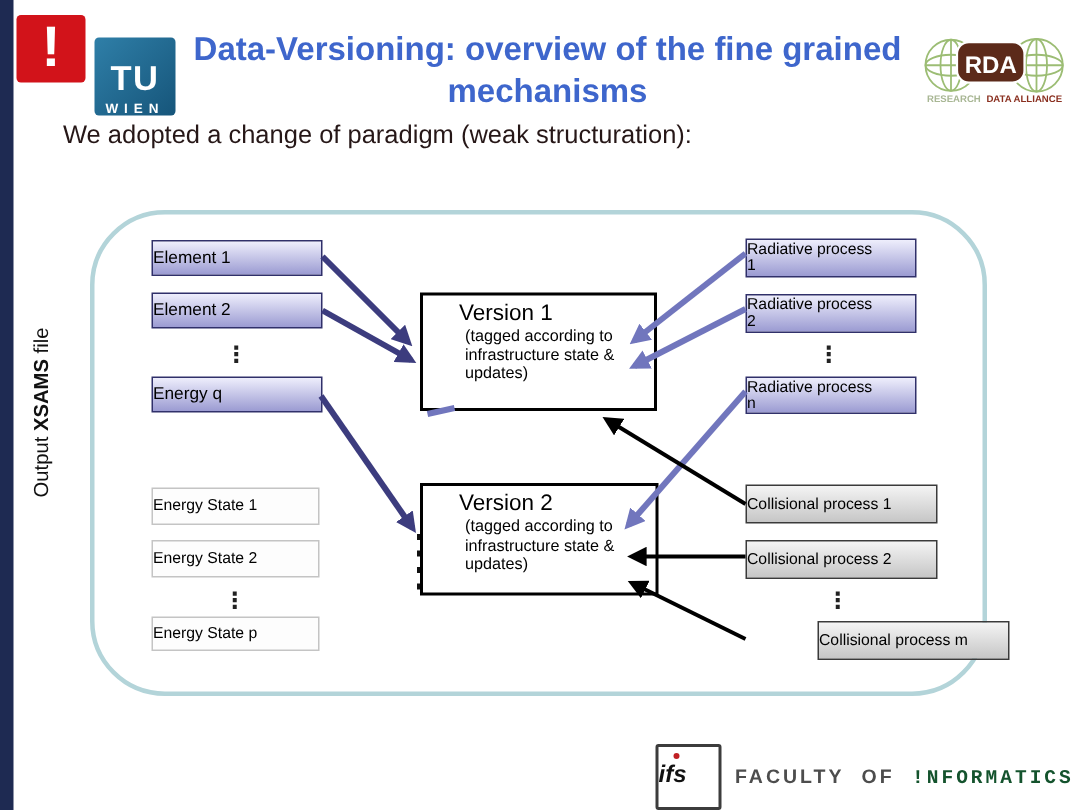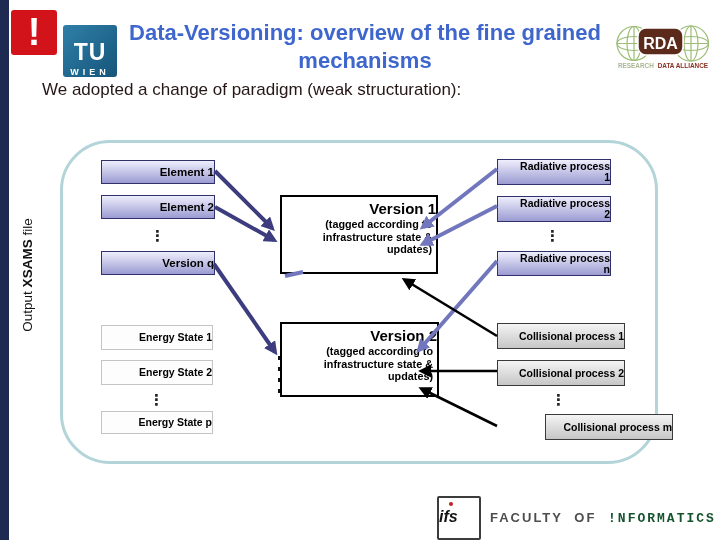--- a/index.html
+++ b/index.html
@@ -19,21 +19,21 @@
   .rda{position:absolute;left:613px;top:20px;z-index:4;}
   .subtitle{position:absolute;left:42px;top:80px;font-size:17px;color:#261717;}
 
   
   .frame{position:absolute;left:60px;top:140px;width:592px;height:318px;border:3px solid #b3d4d9;
          border-radius:50px;z-index:1;}
   .axis-label{position:absolute;left:-59px;top:262px;width:184px;height:26px;transform:rotate(-90deg);
               text-align:center;font-size:13.5px;color:#111;z-index:2;}
 
   
-  .box{position:absolute;text-align:right;color:#000;z-index:2;font-weight:bold;}
+  .box{position:absolute;text-align:left;color:#000;z-index:2;}
   .lav{background:linear-gradient(#eeeefc,#9b9bd2);border:1px solid #30306a;}
   .en{background:#fdfdfd;border:1px solid #c4c4c4;}
   .col{background:linear-gradient(#f4f4f4,#c6c6c6);border:1px solid #3a3a3a;}
   .ver{background:#fff;border:2.5px solid #000;padding-left:24px;}
   .single{font-size:11.5px;line-height:22px;}
   .two-line{font-size:10.5px;line-height:11px;padding-top:1px;overflow:hidden;}
 
   .el1{left:101px;top:160px;width:112px;height:22px;}
   .el2{left:101px;top:195px;width:112px;height:22px;}
   .elq{left:101px;top:251px;width:112px;height:22px;}
@@ -114,21 +114,21 @@
 
   <div class="axis-label">
     <span>Output</span>
     <b>XSAMS</b>
     <span>file</span>
   </div>
 
   <div class="box lav single el1">Element 1</div>
   <div class="box lav single el2">Element 2</div>
   <div class="dots d1">⋮</div>
-  <div class="box lav single elq">Version q</div>
+  <div class="box lav single elq">Energy q</div>
 
   <div class="box en en1">Energy State 1</div>
   <div class="box en en2">Energy State 2</div>
   <div class="dots d3">⋮</div>
   <div class="box en enp">Energy State p</div>
 
   <div class="box ver ver1">
     <div class="ver-title">Version 1</div>
     <div class="ver-body">(tagged according to infrastructure state &amp; updates)</div>
   </div>

